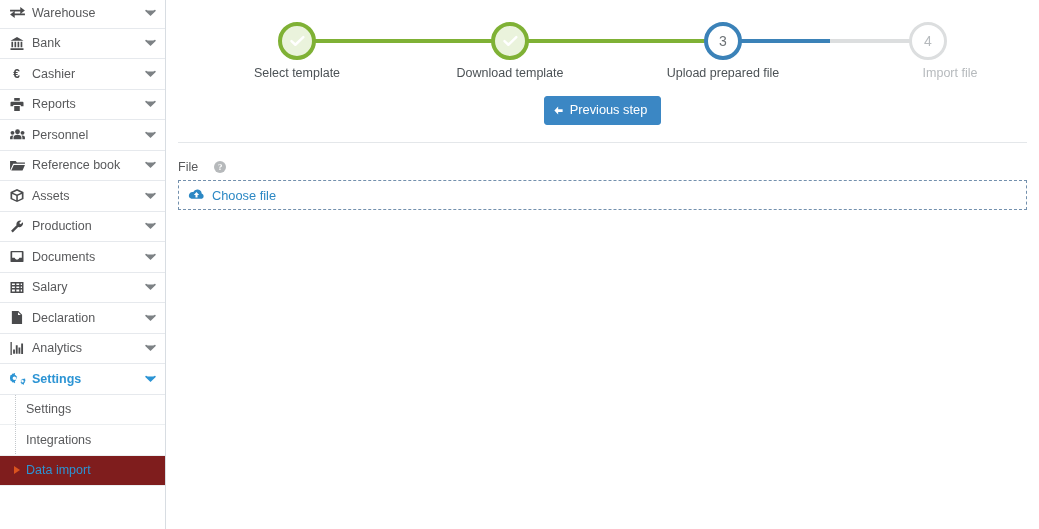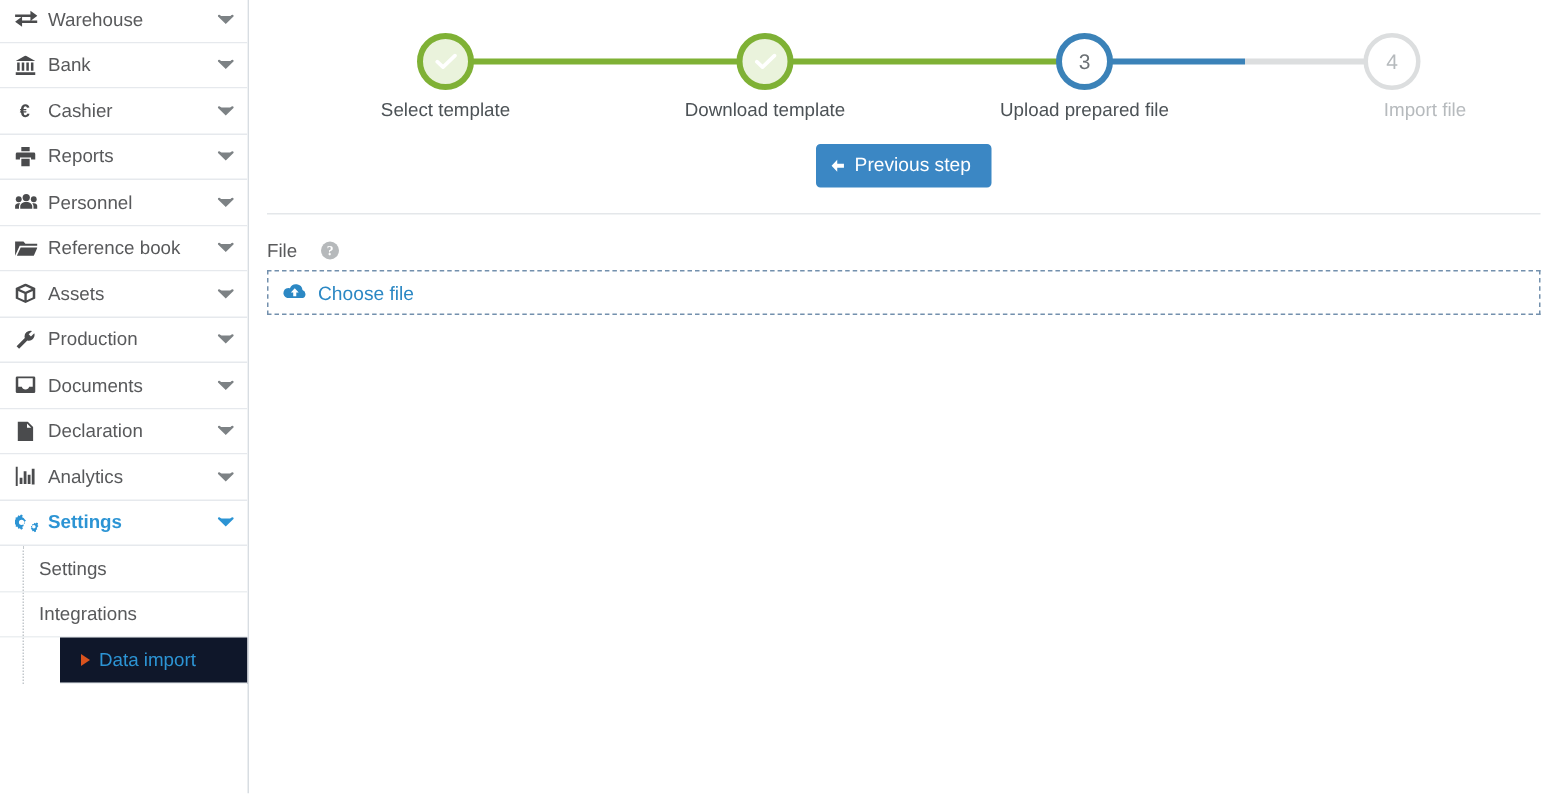--- a/index.html
+++ b/index.html
@@ -76,22 +76,21 @@
     position: absolute;
     left: 13px;
     width: 8px; height: 8px;
     display: flex; align-items: center; justify-content: center;
     color: #d9531e;
     font-size: 9px;
     line-height: 1;
   }
   .sub-item.sub-active {
     color: #2c94d4;
-    background: #0f172a;
-    margin-left: 40px;
+    background: #7f1d1d;
   }
 
   
   #main {
     flex: 1 1 auto;
     height: 529px;
     background: #ffffff;
     position: relative;
     overflow: hidden;
   }
@@ -344,20 +343,33 @@
             </svg>
           </span>
         </div>
         <div class="nav-item">
           <span class="ico">
             <svg width="14" height="13" viewBox="0 0 14 14">
               <path fill="currentColor" d="M1 1h12a1 1 0 0 1 1 1v10a1 1 0 0 1-1 1H1a1 1 0 0 1-1-1V2a1 1 0 0 1 1-1zm.8 7.4h2.6a2.7 2.7 0 0 0 5.2 0h2.6V2.4H1.8z"></path>
             </svg>
           </span>
           <span class="lbl">Documents</span>
+          <span class="chev">
+            <svg width="11" height="8" viewBox="0 0 11 8">
+              <path fill="currentColor" d="M1.1 1.6 5.5 5.9 9.9 1.6" stroke="currentColor" stroke-width="1.6" stroke-linecap="round"></path>
+            </svg>
+          </span>
+        </div>
+        <div class="nav-item">
+          <span class="ico">
+            <svg width="14" height="13" viewBox="0 0 14 14">
+              <path fill="currentColor" d="M0 1h14v12H0zm1.6 1.6v1.8h3.1V2.6zm4.7 0v1.8h3.1V2.6zm4.7 0v1.8h1.4V2.6zM1.6 5.9v1.7h3.1V5.9zm4.7 0v1.7h3.1V5.9zm4.7 0v1.7h1.4V5.9zM1.6 9.1v2.3h3.1V9.1zm4.7 0v2.3h3.1V9.1zm4.7 0v2.3h1.4V9.1z"></path>
+            </svg>
+          </span>
+          <span class="lbl">Salary</span>
           <span class="chev">
             <svg width="11" height="8" viewBox="0 0 11 8">
               <path fill="currentColor" d="M1.1 1.6 5.5 5.9 9.9 1.6" stroke="currentColor" stroke-width="1.6" stroke-linecap="round"></path>
             </svg>
           </span>
         </div>
         <div class="nav-item">
           <span class="ico">
             <svg width="13" height="13" viewBox="0 0 14 14">
               <path fill="currentColor" d="M2 0h7l4 4v10H2zm6.6 1.4v3h3zM4 6.4h6v1.2H4zm0 2.4h6V10H4zm0 2.4h4v1.2H4z"></path>

